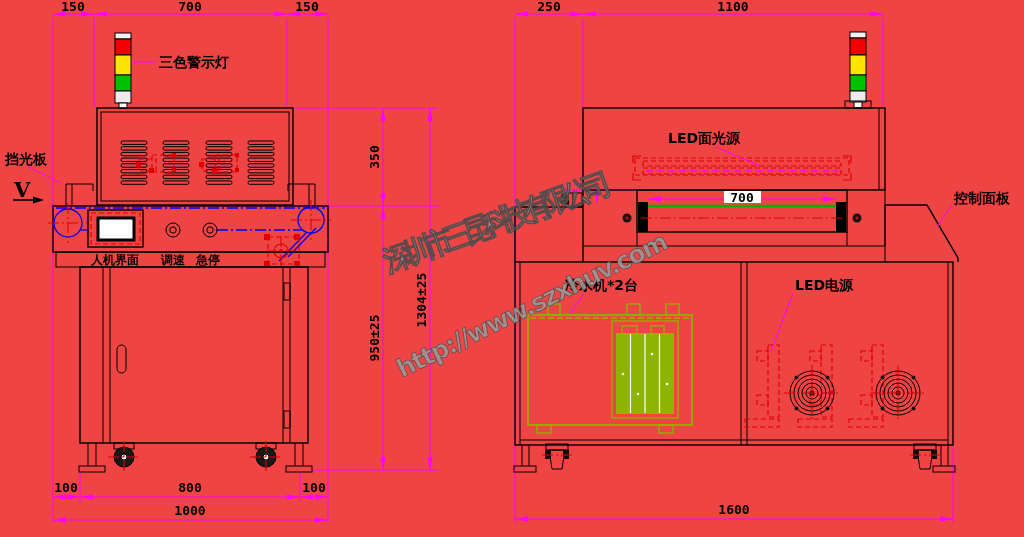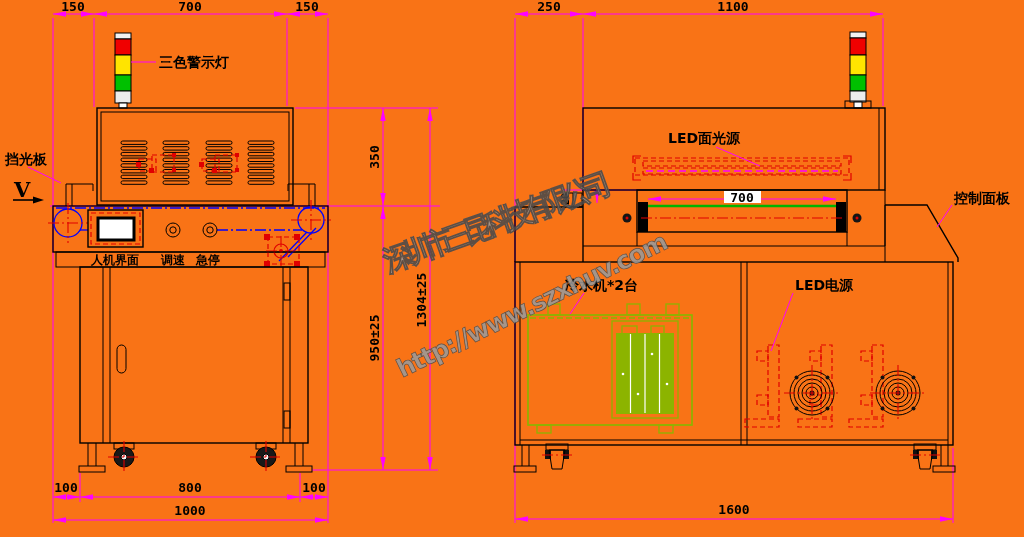--- a/index.html
+++ b/index.html
@@ -1,17 +1,17 @@
 <!DOCTYPE html>
 <html><head>
 <meta charset="utf-8">
 <title>drawing</title>
 <style>
   html,body{margin:0;padding:0;background:#fff;}
-  .stage{position:relative;width:1024px;height:537px;background:#f97316;overflow:hidden;
+  .stage{position:relative;width:1024px;height:537px;background:#ef4444;overflow:hidden;
          font-family:"DejaVu Sans","Liberation Sans",sans-serif;}
   svg{display:block}
   .k  {stroke:#000;fill:none;stroke-width:1.4}
   .k1 {stroke:#000;fill:none;stroke-width:1}
   .m  {stroke:#ff00ff;fill:none;stroke-width:1}
   .mD {stroke:#ff00ff;fill:none;stroke-width:1.4;stroke-dasharray:7 4}
   .r  {stroke:#e00000;fill:none;stroke-width:1.2}
   .rd {stroke:#e00000;fill:none;stroke-width:1.2;stroke-dasharray:5 3}
   .rdd{stroke:#e00000;fill:none;stroke-width:1.1;stroke-dasharray:11 3 2 3}
   .b  {stroke:#0000ff;fill:none;stroke-width:1.3}

